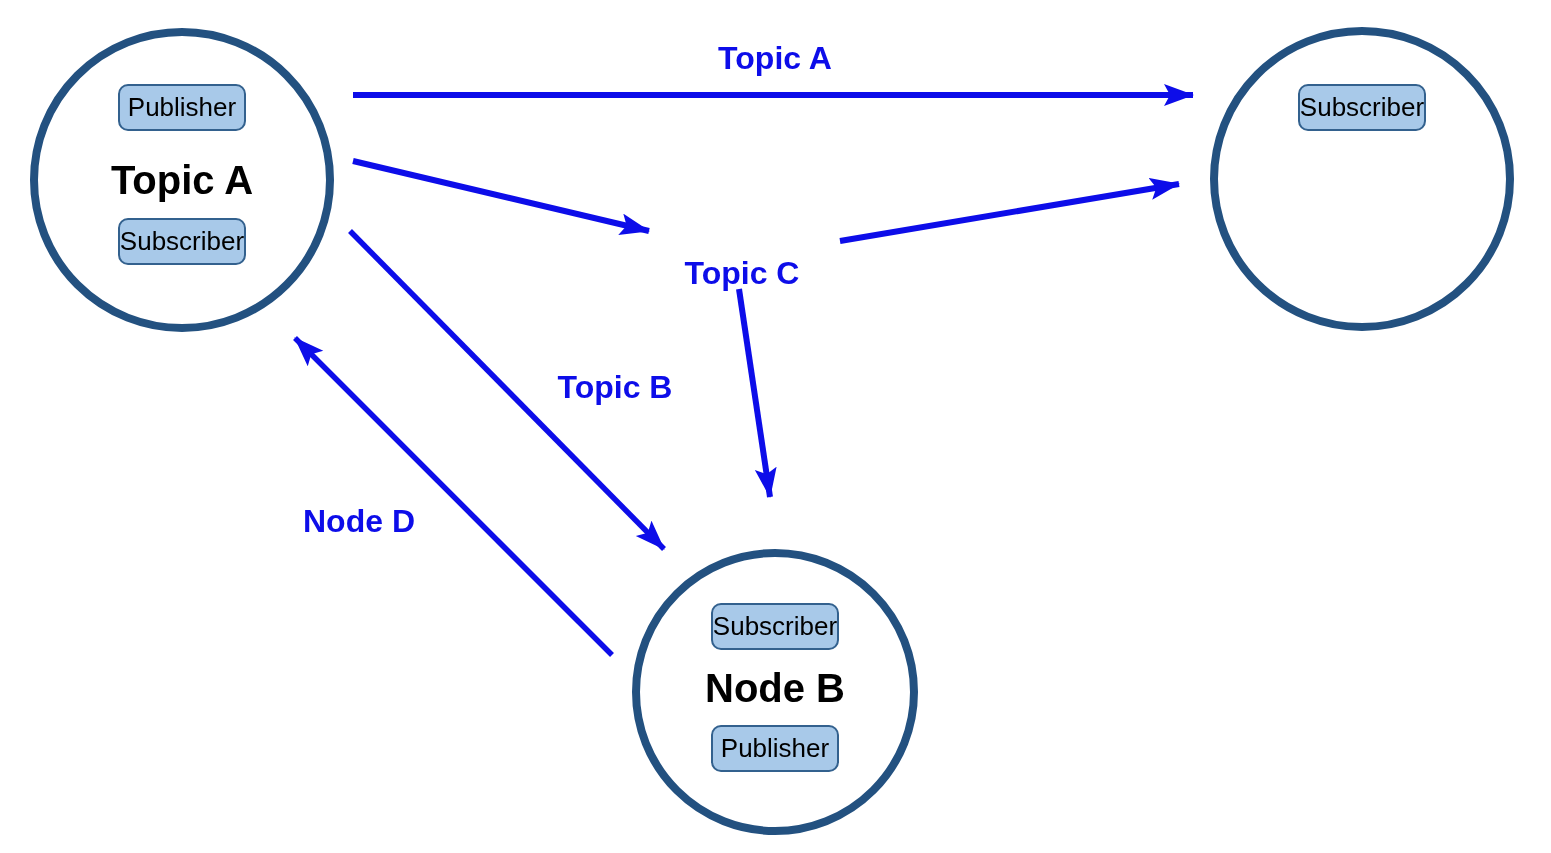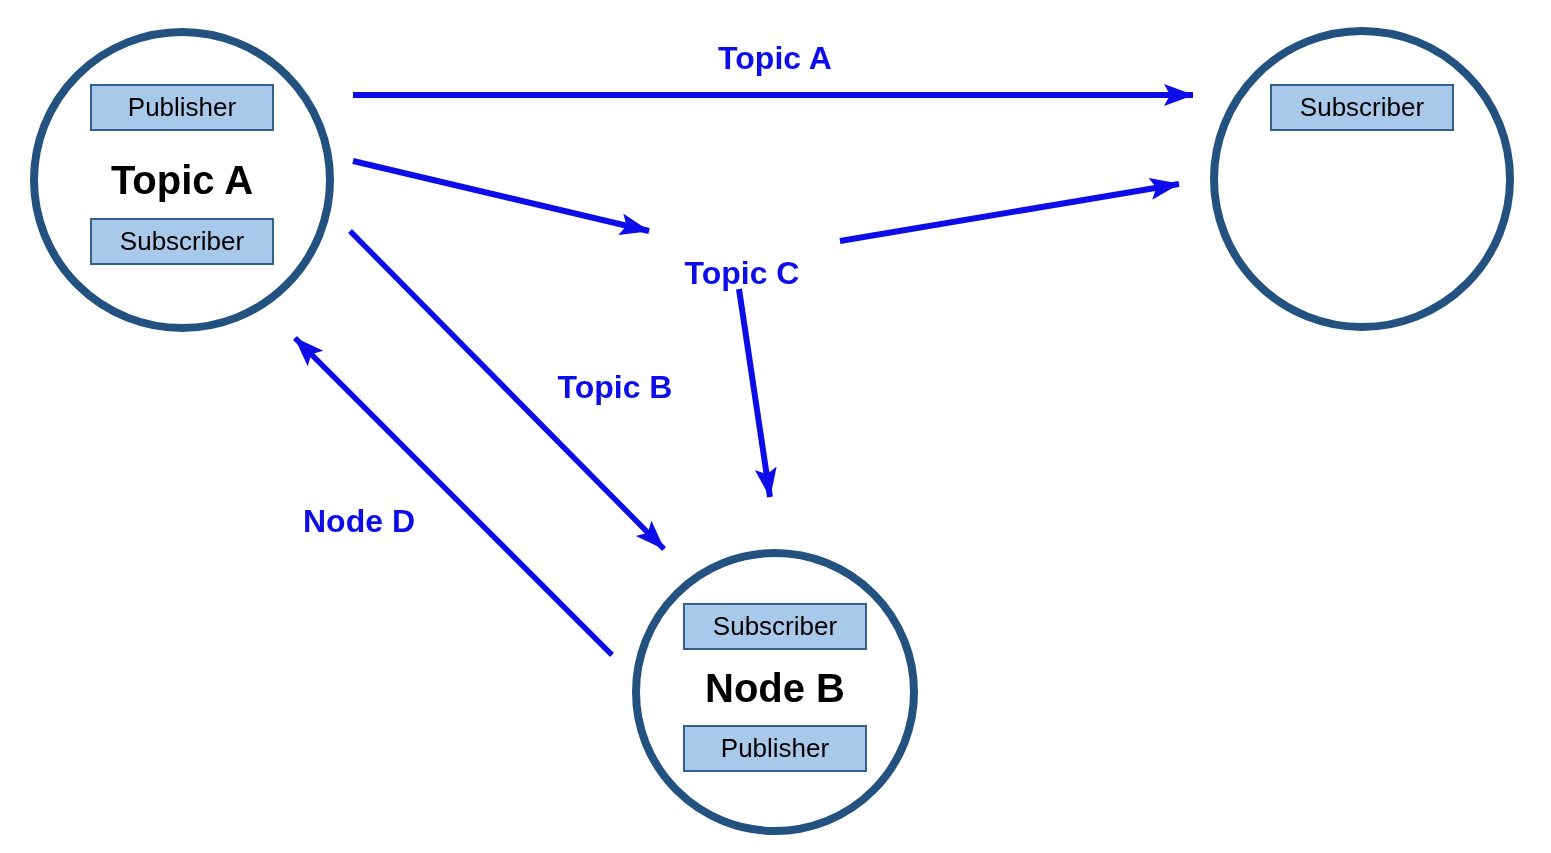--- a/index.html
+++ b/index.html
@@ -55,25 +55,25 @@
     white-space: nowrap;
   }
   .node-a .node-title { top: 119px; }
   .node-c .node-title { top: 120px; }
   .node-b .node-title { top: 106px; text-align: right; }
 
   .badge {
     position: absolute;
     left: 50%;
     transform: translateX(-50%);
-    width: 184px;
+    width: 128px;
     height: 47px;
     background: var(--badge-fill);
     border: 2.5px solid var(--badge-border);
-    border-radius: 0;
+    border-radius: 10px;
     display: flex;
     align-items: center;
     justify-content: center;
     font-size: 26px;
     color: var(--node-text);
     white-space: nowrap;
   }
   .node-a .badge.top    { top: 48px; }
   .node-a .badge.bottom { top: 182px; }
   .node-c .badge.top    { top: 49px; }

